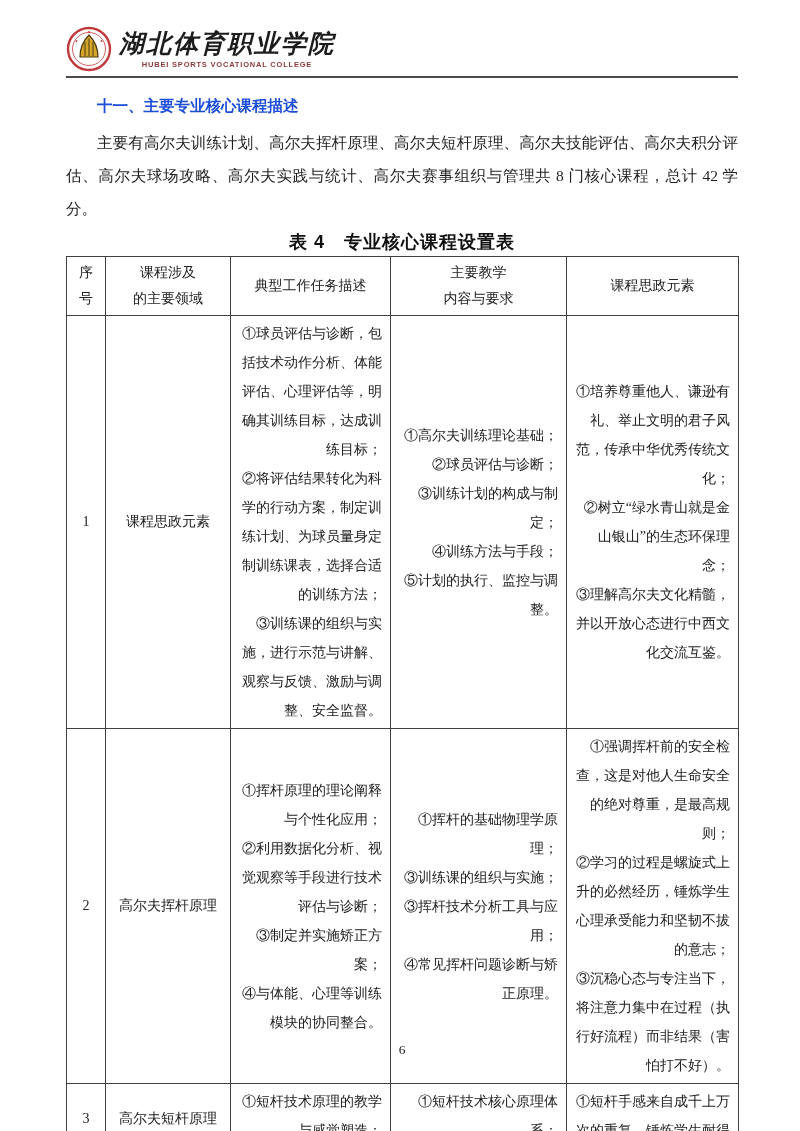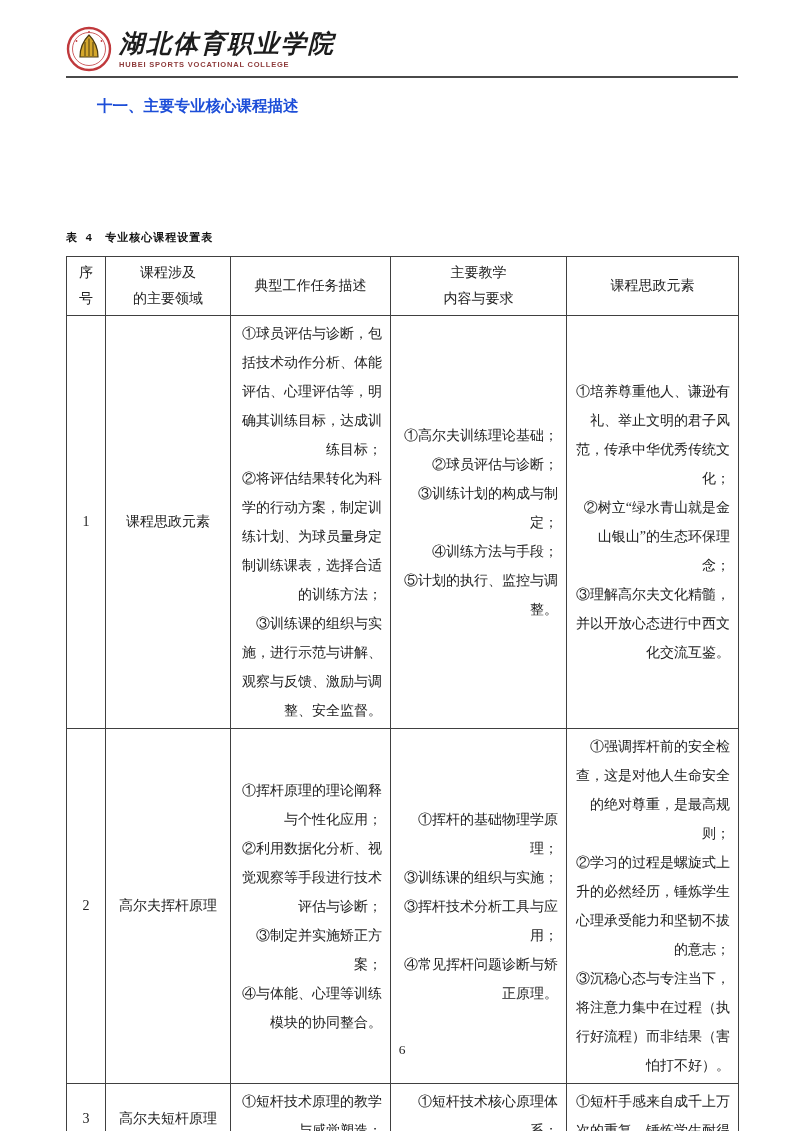--- a/index.html
+++ b/index.html
@@ -22,21 +22,21 @@
     justify-content: space-between;
     align-items: flex-end;
   }
   .logo-block {
     display: flex;
     align-items: center;
     gap: 7px;
     align-self: flex-start;
   }
   .seal-svg { display: block; }
-  .logo-text { display: flex; flex-direction: column; }
+  .logo-text { display: flex; flex-direction: column; text-align: center; }
   .name-cn {
     font-family: "Liberation Serif", "DejaVu Serif", serif;
     font-size: 25px;
     font-weight: bold;
     font-style: italic;
     color: #1c1c1c;
     line-height: 30px;
     letter-spacing: 2px;
     white-space: nowrap;
   }
@@ -85,23 +85,23 @@
     text-align: justify;
     text-indent: 2em;
     color: #1f1f1f;
   }
 
   
   .table-caption {
     position: absolute;
     left: 66px; top: 230px;
     width: 672px;
-    text-align: left;
-    font-family: Liberation Mono, monospace;
-    font-size: 11px;
+    text-align: center;
+    font-family: Liberation Sans, sans-serif;
+    font-size: 18px;
     font-weight: bold;
     color: #111111;
     letter-spacing: 1px;
   }
   .course-table {
     position: absolute;
     left: 66px; top: 256px;
     width: 672px;
     border-collapse: collapse;
     table-layout: fixed;
@@ -160,20 +160,21 @@
       <div class="logo-text">
         <div class="name-cn">湖北体育职业学院</div>
         <div class="name-en">HUBEI SPORTS VOCATIONAL COLLEGE</div>
       </div>
     </div>
   </div>
   <div class="header-rule"></div>
 
   <h2 class="section-heading">十一、主要专业核心课程描述</h2>
 
+  <p class="body-paragraph">主要有高尔夫训练计划、高尔夫挥杆原理、高尔夫短杆原理、高尔夫技能评估、高尔夫积分评估、高尔夫球场攻略、高尔夫实践与统计、高尔夫赛事组织与管理共 8 门核心课程，总计 42 学分。</p>
 
   <div class="table-caption">表 4　专业核心课程设置表</div>
 
   <table class="course-table">
     <colgroup>
       <col style="width:39px">
       <col style="width:125px">
       <col style="width:160px">
       <col style="width:176px">
       <col style="width:172px">

